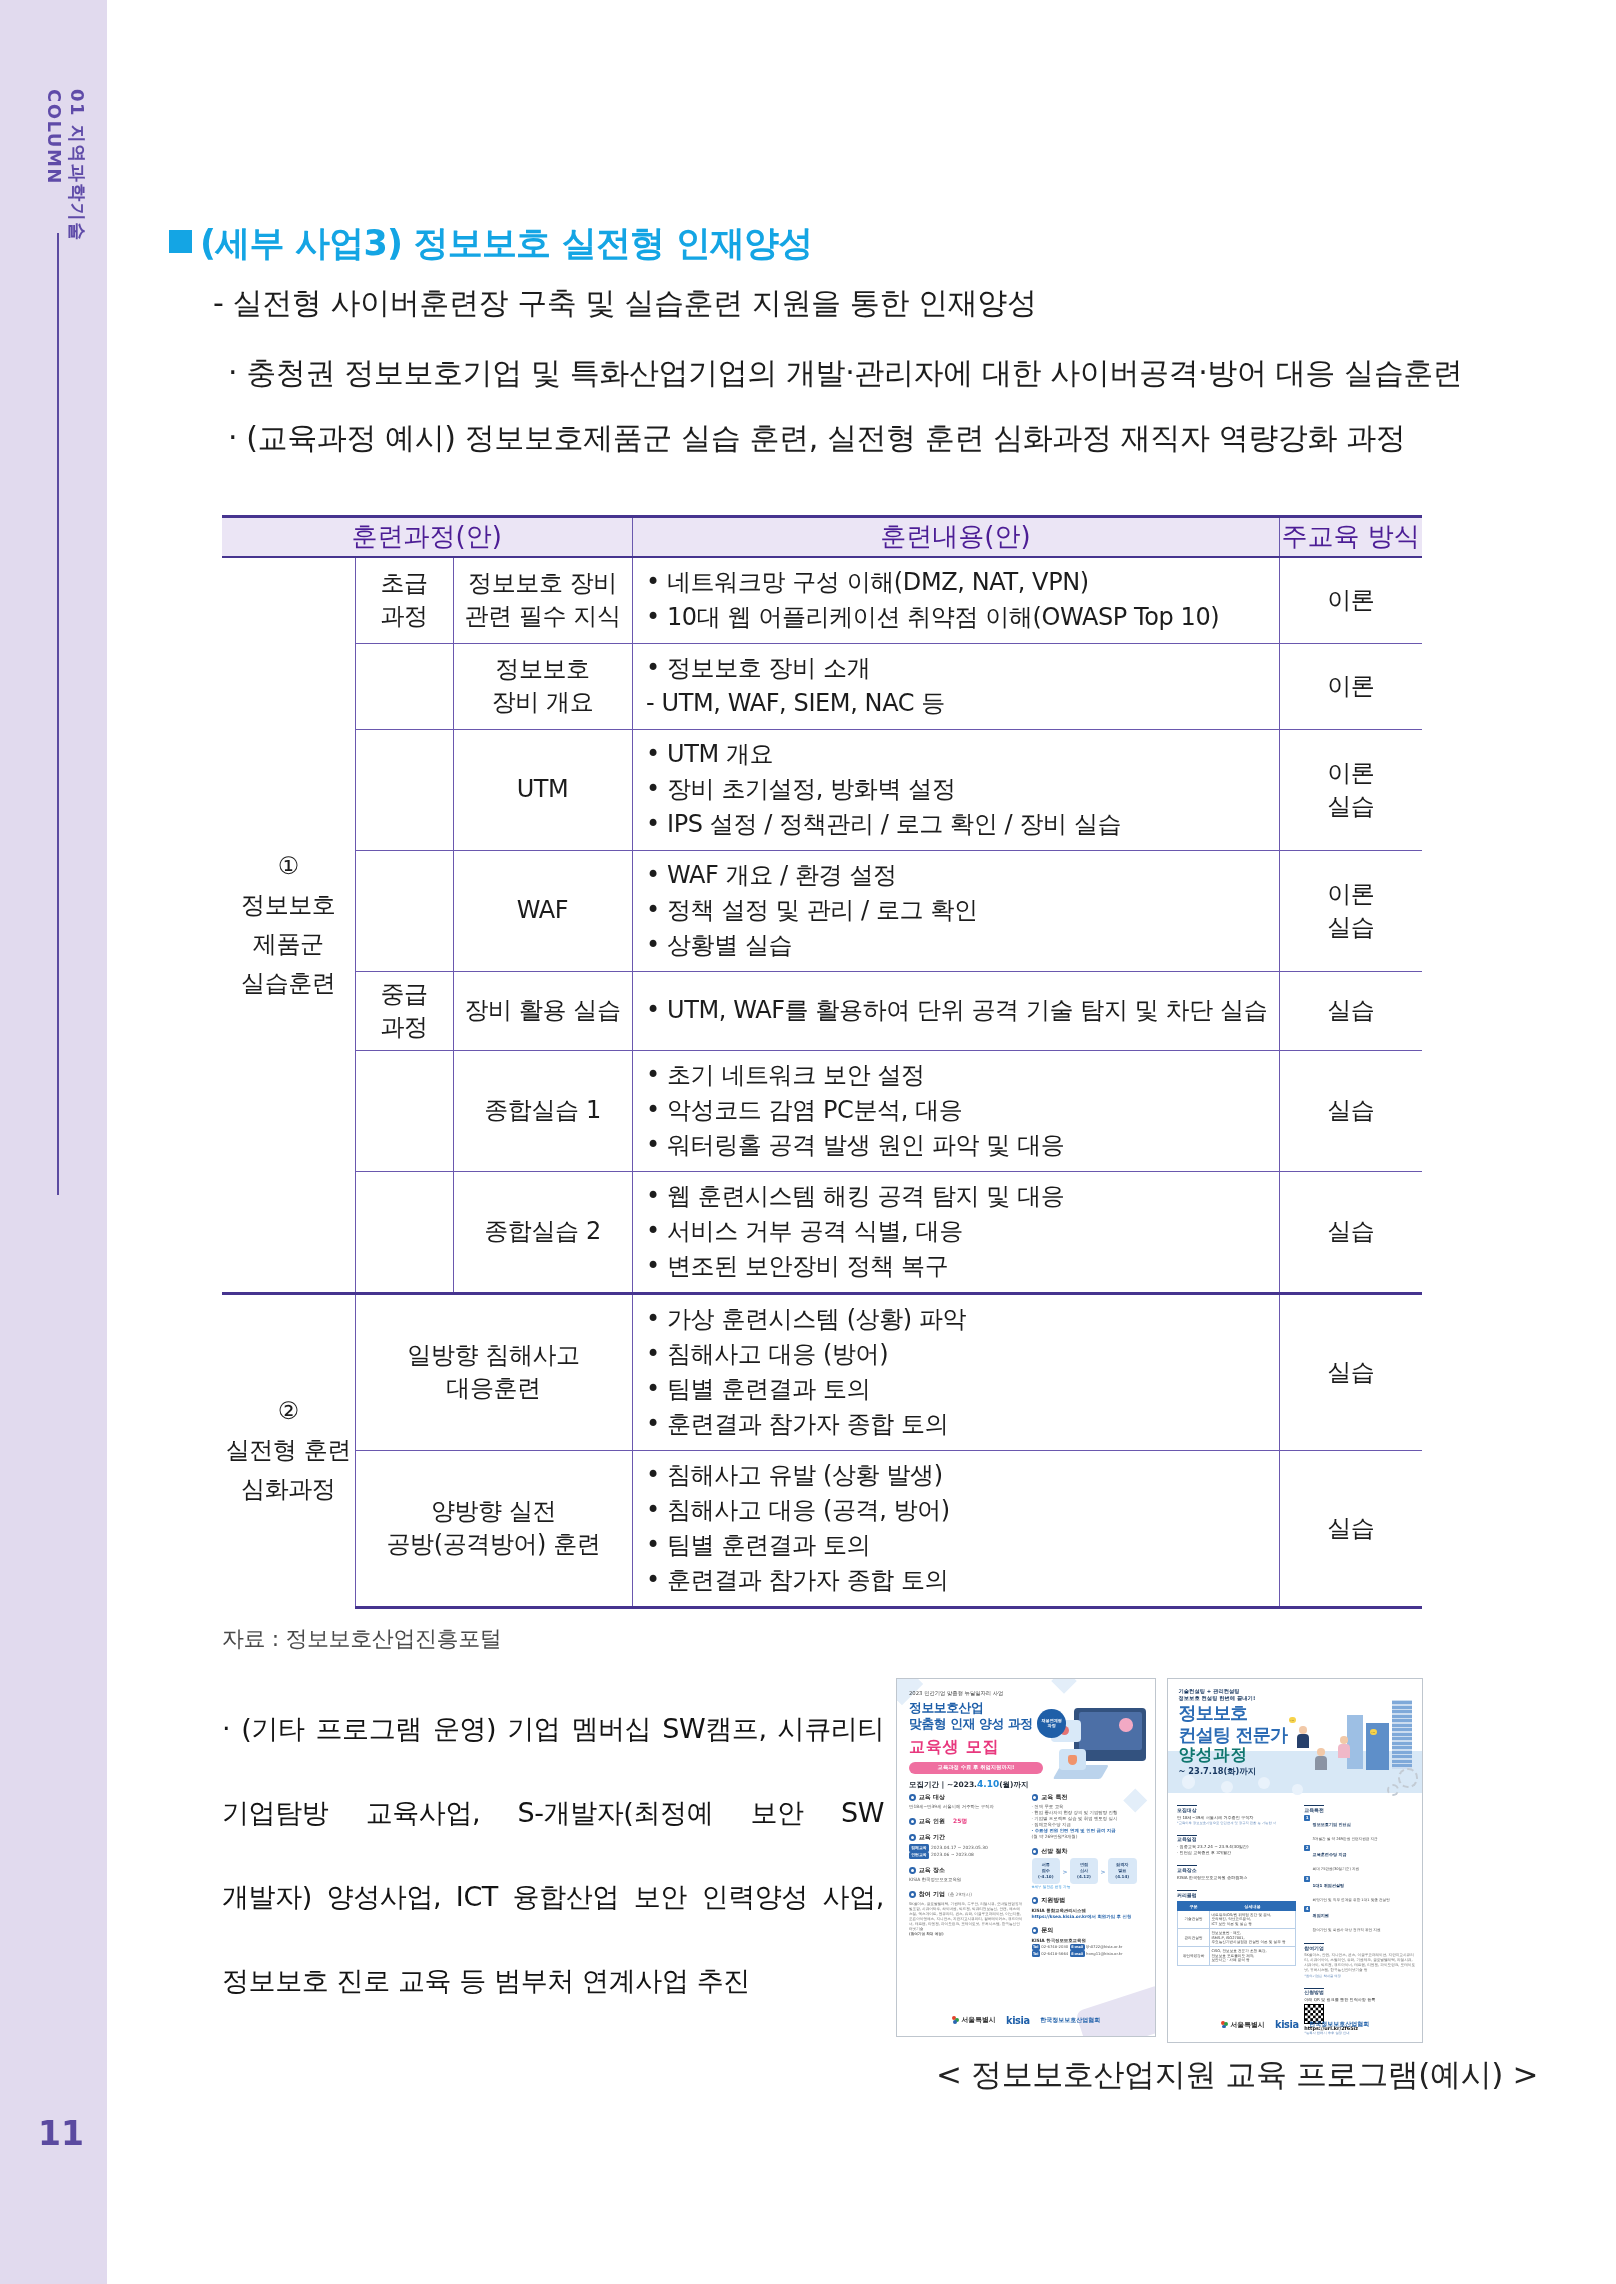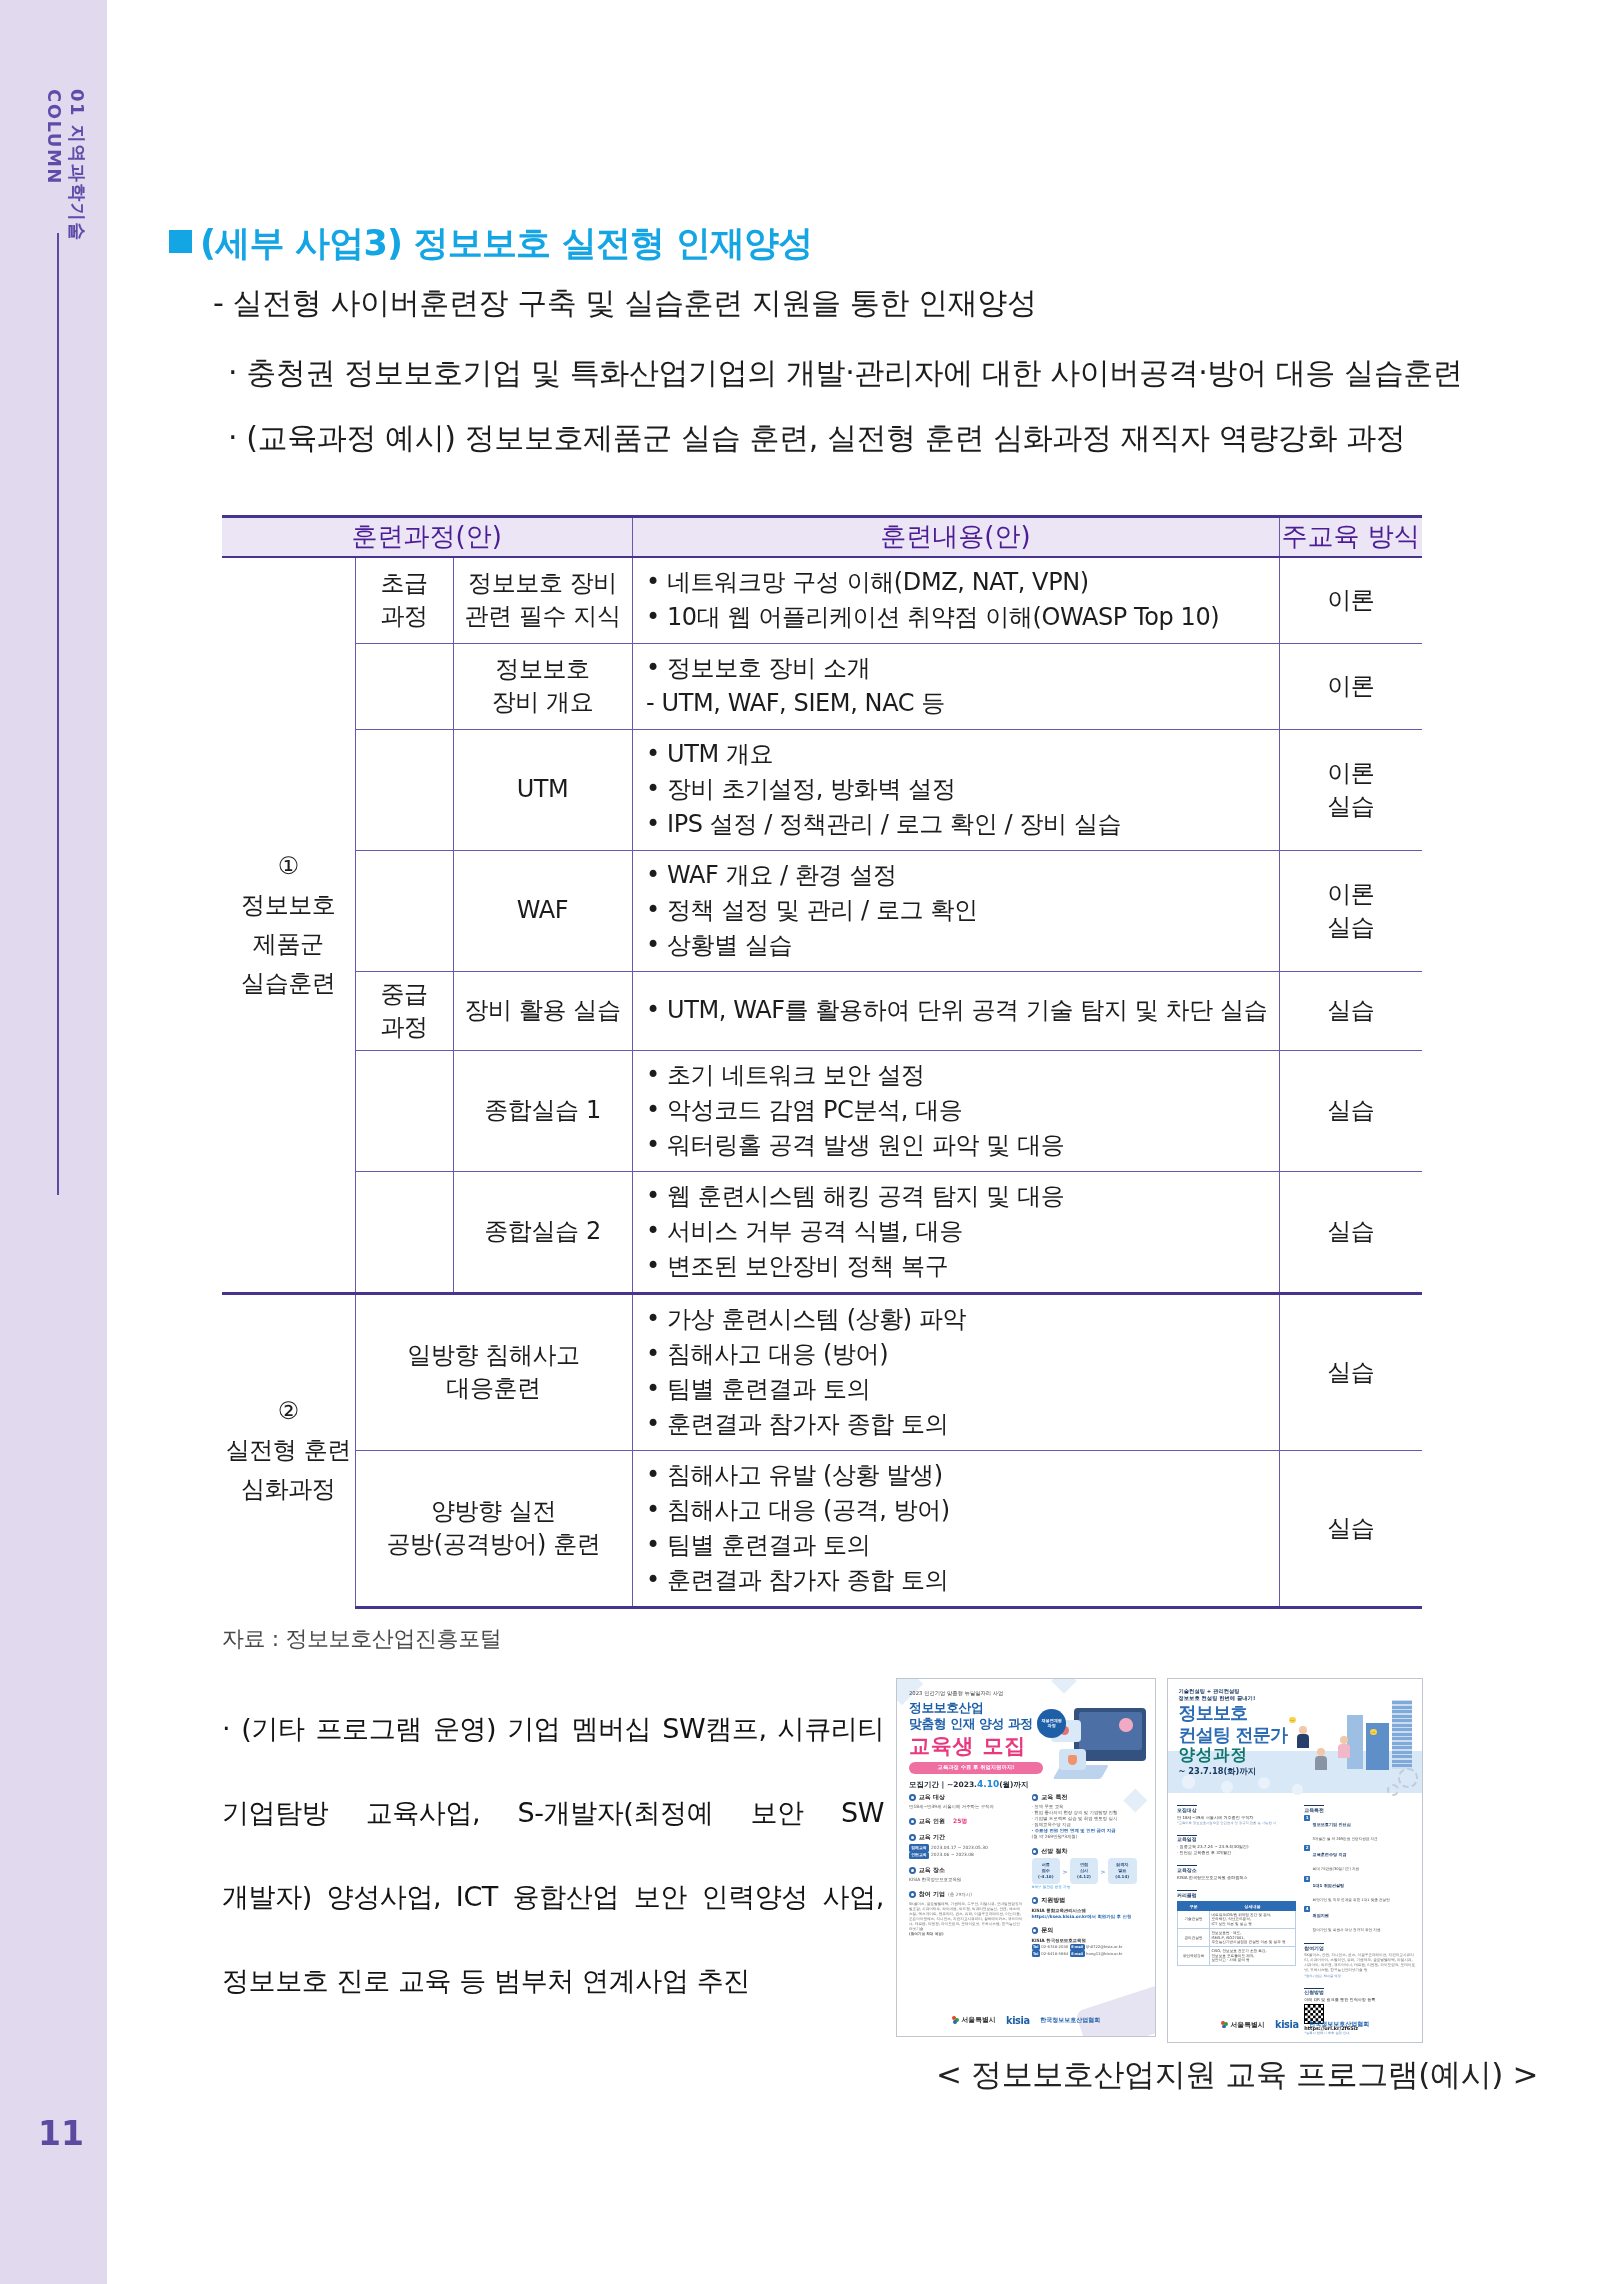--- a/index.html
+++ b/index.html
@@ -82,21 +82,21 @@
   .p1-card1 { position:absolute; left:0px; top:15px; width:30px; height:22.6px; background:#D9E9F8; border-radius:3.8px; }
   .p1-card2 { position:absolute; left:7.5px; top:44px; width:27px; height:21px; background:#CFE3F5; border-radius:3.8px; }
   .p1-heart { position:absolute; left:9px; top:21px; width:9px; height:9px; border-radius:50%; background:#E57373; }
   .p1-shield { position:absolute; left:16.5px; top:50px; width:9px; height:10.5px; background:#F0936B; border-radius:2.3px 2.3px 4.5px 4.5px; }
   .p1-badge { position:absolute; right:89px; top:30px; width:28.6px; height:28.6px; border-radius:50%;
     background:#1F5FA8; color:#fff; font-size:4.1px; font-weight:bold; text-align:center;
     display:flex; align-items:center; justify-content:center; line-height:5.3px; }
   .p1-head { position:absolute; left:12px; top:10.5px; width:150px; }
   .p1-program { font-size:5.3px; color:#444; margin-bottom:3.8px; }
   .p1-t { font-size:12.8px; font-weight:800; color:#1E5FA9; letter-spacing:-0.4px; line-height:16px; }
-  .p1-big { font-size:21px; font-weight:900; color:#E8387E; letter-spacing:0.8px; line-height:25.6px; margin-top:1.5px; }
+  .p1-big { font-size:16px; font-weight:900; color:#E8387E; letter-spacing:0.8px; line-height:25.6px; margin-top:1.5px; }
   .p1-pill { margin-top:3px; width:134px; height:11.3px; border-radius:6px; background:#EF6FA0;
     color:#fff; font-size:5.3px; font-weight:bold; text-align:center; line-height:11.3px; }
   .p1-period { margin-top:5.3px; font-size:7.5px; font-weight:bold; color:#28303B; }
   .p1-period .hl { color:#1E88D8; font-size:9px; }
   .p1-cols { position:absolute; left:12px; top:114px; width:236px; display:flex; gap:9px; }
   .p1-col { width:114px; }
   .sec { margin-bottom:6.8px; }
   .sec-t { display:flex; align-items:center; gap:3px; font-size:6px; font-weight:bold; color:#222; margin-bottom:2.3px; }
   .ico { flex:0 0 auto; width:6.8px; height:6.8px; border-radius:50%; background:#2C66AE; position:relative; }
   .ico::after { content:""; position:absolute; left:1.9px; top:1.9px; width:3px; height:3px; border-radius:50%; background:#fff; }

